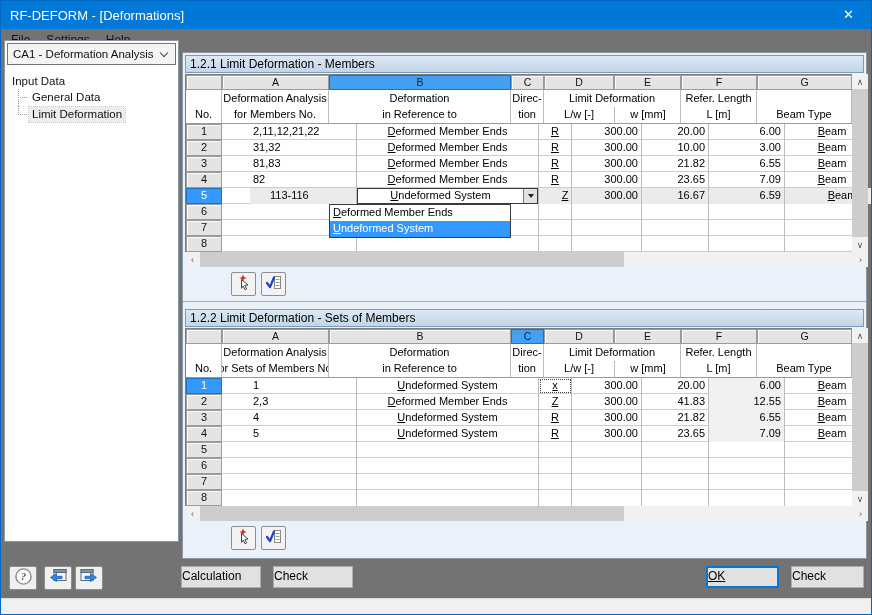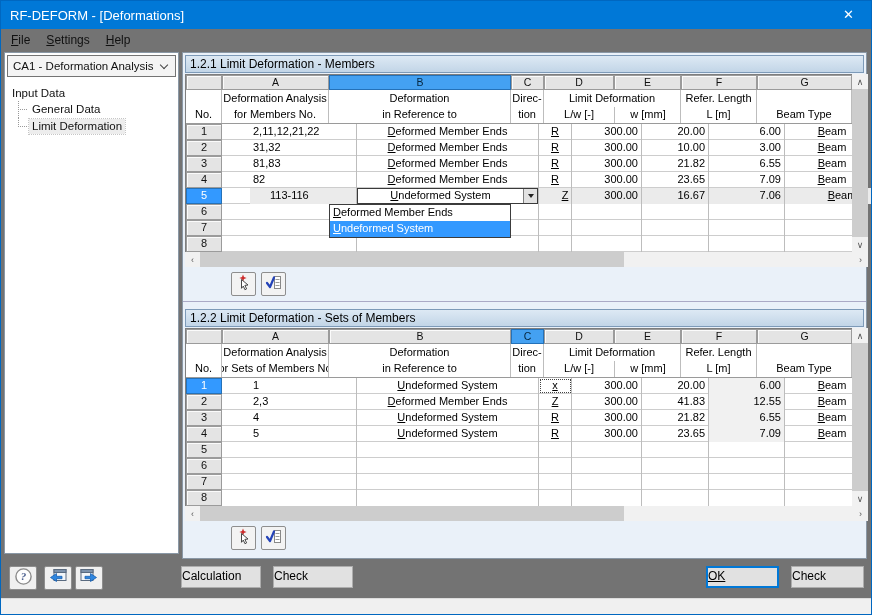--- a/index.html
+++ b/index.html
@@ -9,21 +9,21 @@
   
   .titlebar{position:absolute;left:0;top:0;right:0;height:28px;background:var(--accent,#0078d7);
     color:#fff;display:flex;align-items:center;}
   .titlebar .title{padding-left:9px;font-size:13px;}
   .titlebar .close{margin-left:auto;width:45px;height:28px;text-align:center;line-height:28px;font-size:13px;}
   
   .menubar{position:absolute;left:0;top:28px;right:0;height:22px;display:flex;align-items:center;
     font-size:12px;color:#111;padding-left:2px;}
   .menu-item{padding:2px 8px;}
   
-  .left-panel{position:absolute;left:3px;top:51px;width:175px;height:502px;background:#fff;
+  .left-panel{position:absolute;left:3px;top:39px;width:175px;height:502px;background:#fff;
     border:1px solid #8a98a6;}
   .case-combo{position:absolute;left:2px;top:2px;right:2px;height:22px;background:#f4f4f4;
     border:1px solid #747474;display:flex;align-items:center;font-size:11.5px;padding-left:5px;color:#111;}
   .chev{margin-left:auto;margin-right:8px;width:6px;height:6px;border-right:1.4px solid #444;
     border-bottom:1.4px solid #444;transform:rotate(45deg);margin-top:-3px;}
   .tree{position:absolute;left:4px;top:31px;right:2px;font-size:11.5px;color:#111;}
   .tree-root{padding:1px 3px;height:17px;line-height:16px;}
   .tree-child{display:flex;align-items:center;height:17px;padding-left:9px;}
   .tree-conn{width:11px;height:17px;position:relative;flex:none;}
   .tree-conn::before{content:"";position:absolute;left:0;top:0;height:17px;border-left:1px dotted #999;}
@@ -229,21 +229,21 @@
               <div class="combo">
                 <div class="combo-label"><u>U</u>ndeformed System</div>
                 <div class="combo-btn">
                   <div class="tri"></div>
                 </div>
               </div>
             </div>
             <div class="dcell c rsel" style="width: 33px;"><u>Z</u></div>
             <div class="dcell d rsel" style="width: 70px;">300.00</div>
             <div class="dcell e rsel" style="width: 67px;">16.67</div>
-            <div class="dcell f rsel" style="width: 76px;">7.06</div>
+            <div class="dcell f rsel" style="width: 76px;">6.59</div>
             <div class="dcell g rsel" style="width: 95px;"><u>B</u>eam</div>
           </div>
           <div class="drow">
             <div class="ncell" style="width: 36px;">6</div>
             <div class="dcell a" style="width: 107px;"></div>
             <div class="dcell b" style="width: 182px;"></div>
             <div class="dcell c" style="width: 33px;"></div>
             <div class="dcell d" style="width: 70px;"></div>
             <div class="dcell e" style="width: 67px;"></div>
             <div class="dcell f" style="width: 76px;"></div>

